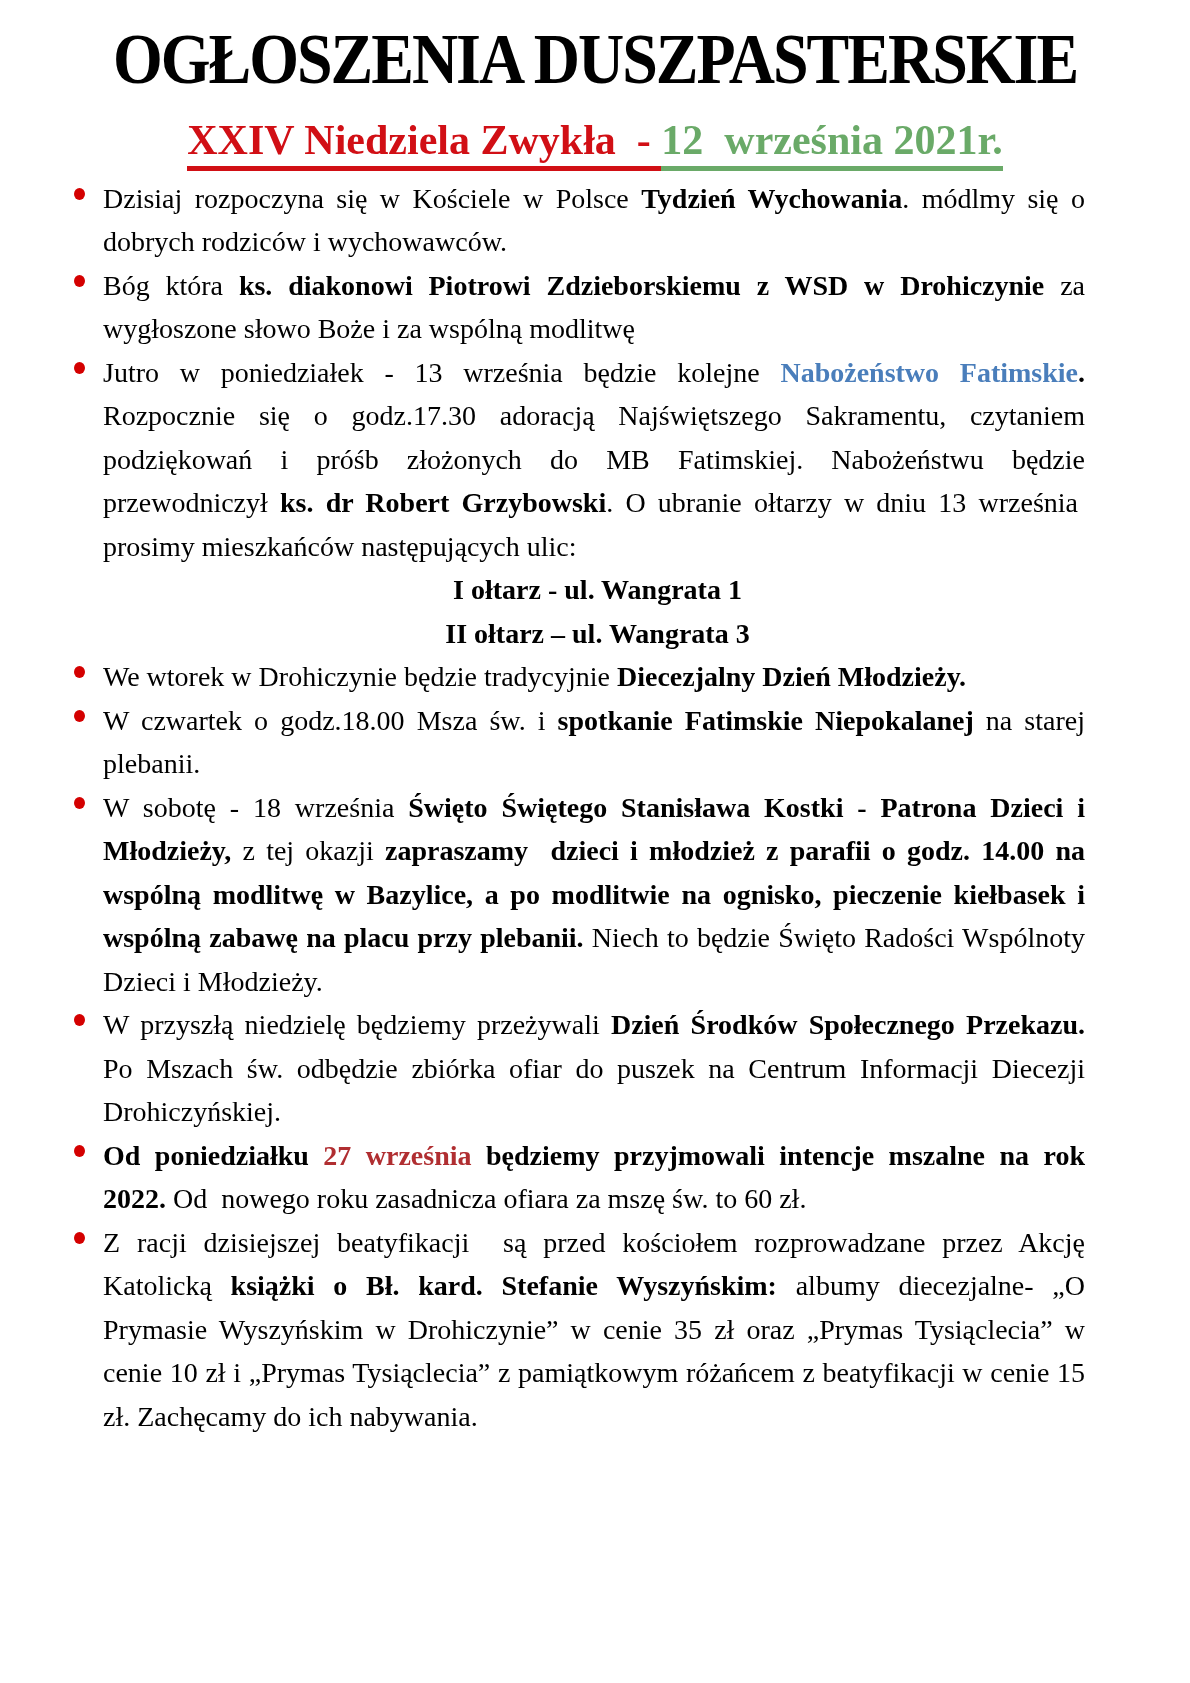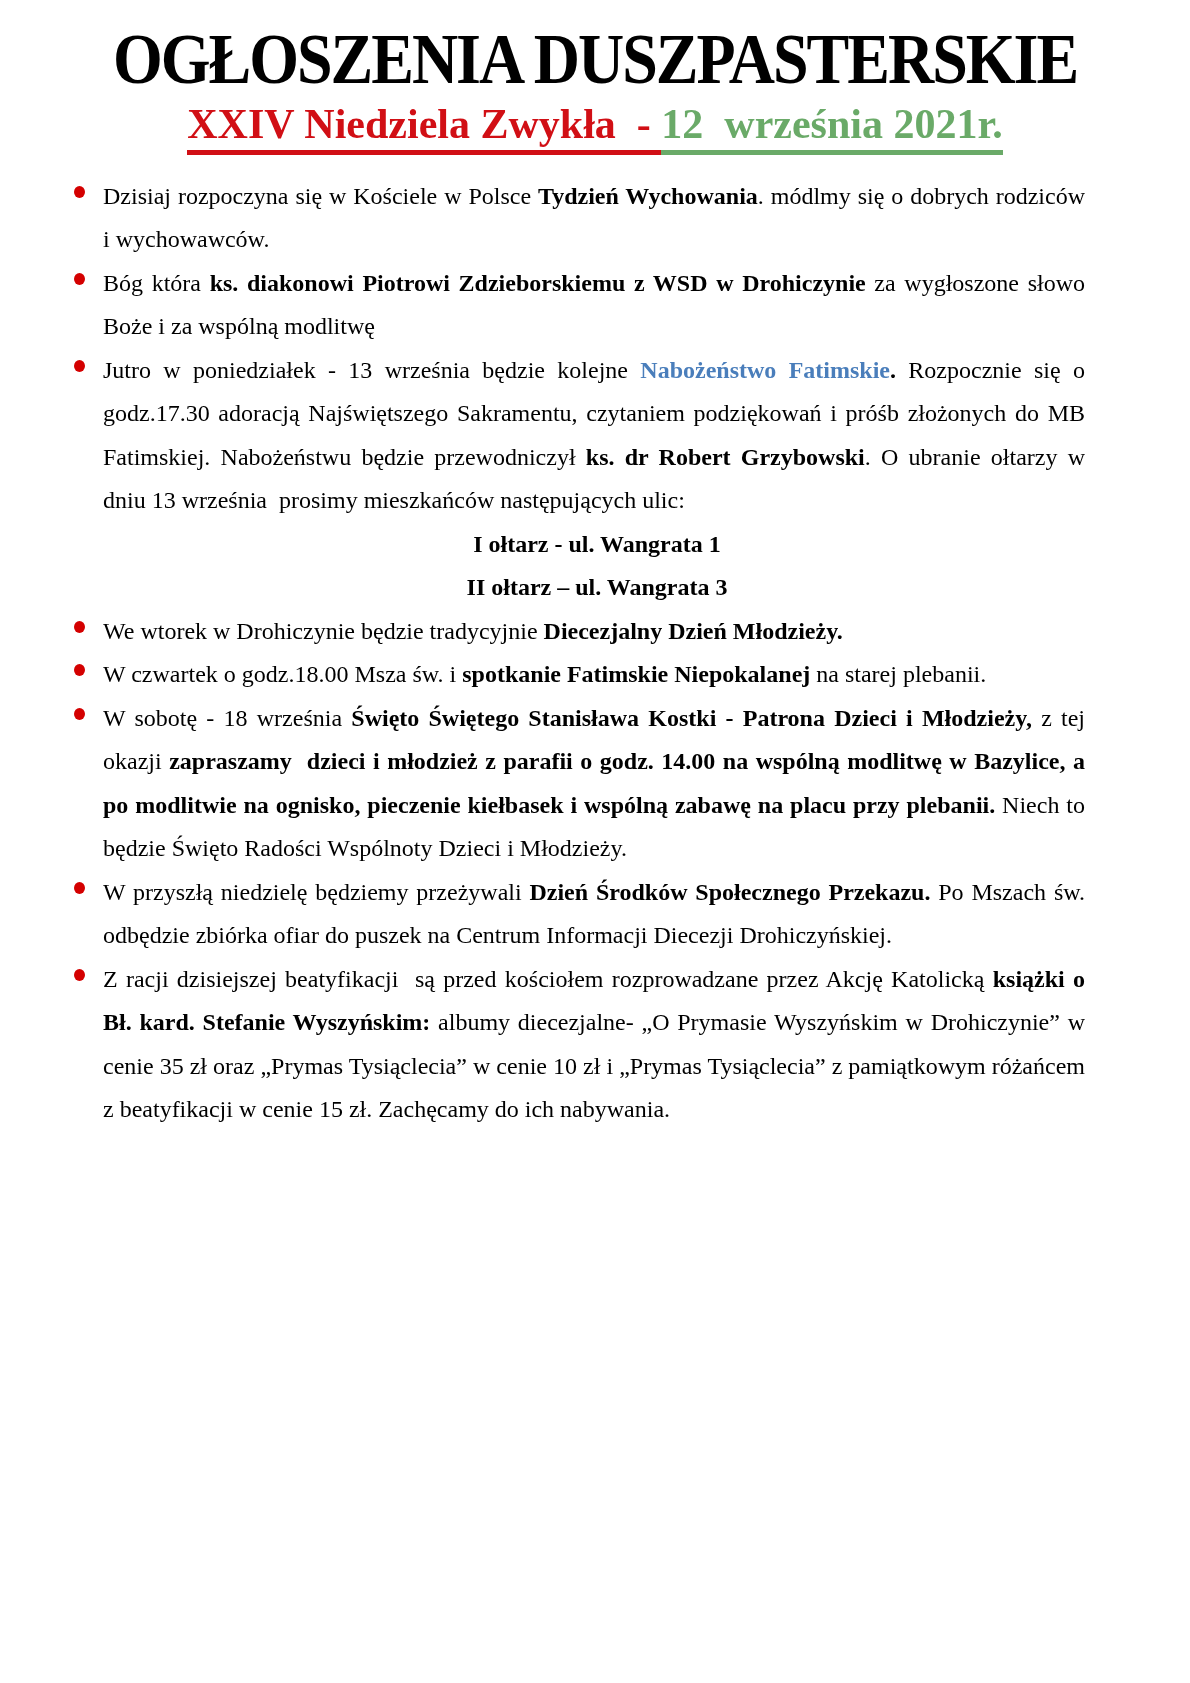--- a/index.html
+++ b/index.html
@@ -20,34 +20,34 @@
     font-weight: bold;
     letter-spacing: -2px;
     text-align: center;
     line-height: 1.1;
     white-space: nowrap;
     transform: scaleY(1.12);
     transform-origin: top center;
   }
 
   .subtitle {
-    margin-top: 10px;
+    margin-top: 26px;
     text-align: center;
     font-size: 42px;
     font-weight: bold;
     white-space: pre;
     line-height: 1.15;
   }
   .sub-red   { color: var(--red); border-bottom: 5px solid var(--red); padding-bottom: 3px; }
   .sub-green { color: var(--green); border-bottom: 5px solid var(--green); padding-bottom: 3px; }
 
   .list {
-    margin-top: 26px;
+    margin-top: 12px;
     padding: 0 105px 0 103px;
-    font-size: 24px;
+    font-size: 28px;
     line-height: 43.5px;
   }
   .para {
     position: relative;
     text-align: justify;
     margin: 0;
   }
   .para.left { text-align: center; }
   .para.bullet .dot {
     position: absolute;
@@ -71,15 +71,16 @@
   <div class="list">
       <div class="para bullet"><span class="dot"></span><span>Dzisiaj rozpoczyna się w Kościele w Polsce </span><span class="b">Tydzień Wychowania</span><span>. módlmy się o dobrych rodziców i wychowawców.</span></div>
       <div class="para bullet"><span class="dot"></span><span>Bóg która </span><span class="b">ks. diakonowi Piotrowi Zdzieborskiemu z WSD w Drohiczynie</span><span> za wygłoszone słowo Boże i za wspólną modlitwę</span></div>
       <div class="para bullet"><span class="dot"></span><span>Jutro w poniedziałek - 13 września będzie kolejne </span><span class="b blue">Nabożeństwo Fatimskie</span><span class="b">.</span><span> Rozpocznie się o godz.17.30 adoracją Najświętszego Sakramentu, czytaniem podziękowań i próśb złożonych do MB Fatimskiej. Nabożeństwu będzie przewodniczył </span><span class="b">ks. dr Robert Grzybowski</span><span>. O ubranie ołtarzy w dniu 13 września&nbsp; prosimy mieszkańców następujących ulic:</span></div>
       <div class="para left"><span class="b">&nbsp;I ołtarz - ul. Wangrata 1</span></div>
       <div class="para left"><span class="b">&nbsp;II ołtarz – ul. Wangrata 3</span></div>
       <div class="para bullet"><span class="dot"></span><span>We wtorek w Drohiczynie będzie tradycyjnie </span><span class="b">Diecezjalny Dzień Młodzieży.</span></div>
       <div class="para bullet"><span class="dot"></span><span>W czwartek o godz.18.00 Msza św. i </span><span class="b">spotkanie Fatimskie Niepokalanej</span><span> na starej plebanii.</span></div>
       <div class="para bullet"><span class="dot"></span><span>W sobotę - 18 września </span><span class="b">Święto Świętego Stanisława Kostki - Patrona Dzieci i Młodzieży,</span><span> z tej okazji </span><span class="b">zapraszamy&nbsp; dzieci i młodzież z parafii o godz. 14.00 na wspólną modlitwę w Bazylice, a po modlitwie na ognisko, pieczenie kiełbasek i wspólną zabawę na placu przy plebanii.</span><span> Niech to będzie Święto Radości Wspólnoty Dzieci i Młodzieży.</span></div>
       <div class="para bullet"><span class="dot"></span><span>W przyszłą niedzielę będziemy przeżywali </span><span class="b">Dzień Środków Społecznego Przekazu.</span><span> Po Mszach św. odbędzie zbiórka ofiar do puszek na Centrum Informacji Diecezji Drohiczyńskiej.</span></div>
+      <div class="para bullet"><span class="dot"></span><span class="b">Od poniedziałku </span><span class="b darkred">27 września</span><span class="b"> będziemy przyjmowali intencje mszalne na rok 2022.</span><span> Od&nbsp; nowego roku zasadnicza ofiara za mszę św. to 60 zł.</span></div>
       <div class="para bullet"><span class="dot"></span><span>Z racji dzisiejszej beatyfikacji&nbsp; są przed kościołem rozprowadzane przez Akcję Katolicką </span><span class="b">książki o Bł. kard. Stefanie Wyszyńskim:</span><span> albumy diecezjalne- „O Prymasie Wyszyńskim w Drohiczynie” w cenie 35 zł oraz „Prymas Tysiąclecia” w cenie 10 zł i „Prymas Tysiąclecia” z pamiątkowym różańcem z beatyfikacji w cenie 15 zł. Zachęcamy do ich nabywania.</span></div>
     </div>
 </div>
 
 </body></html>

